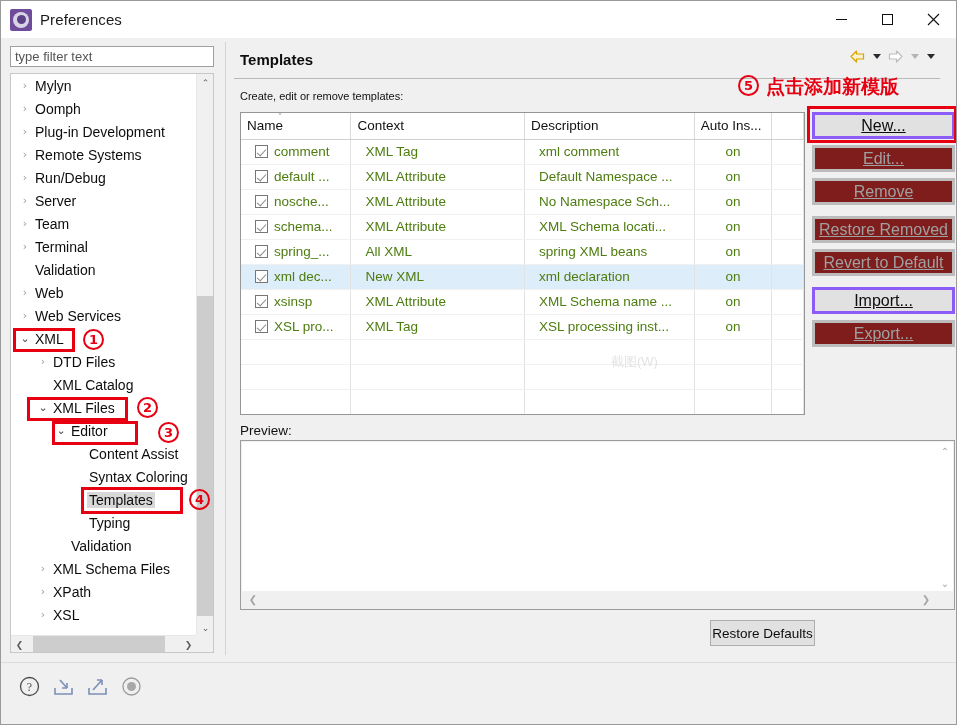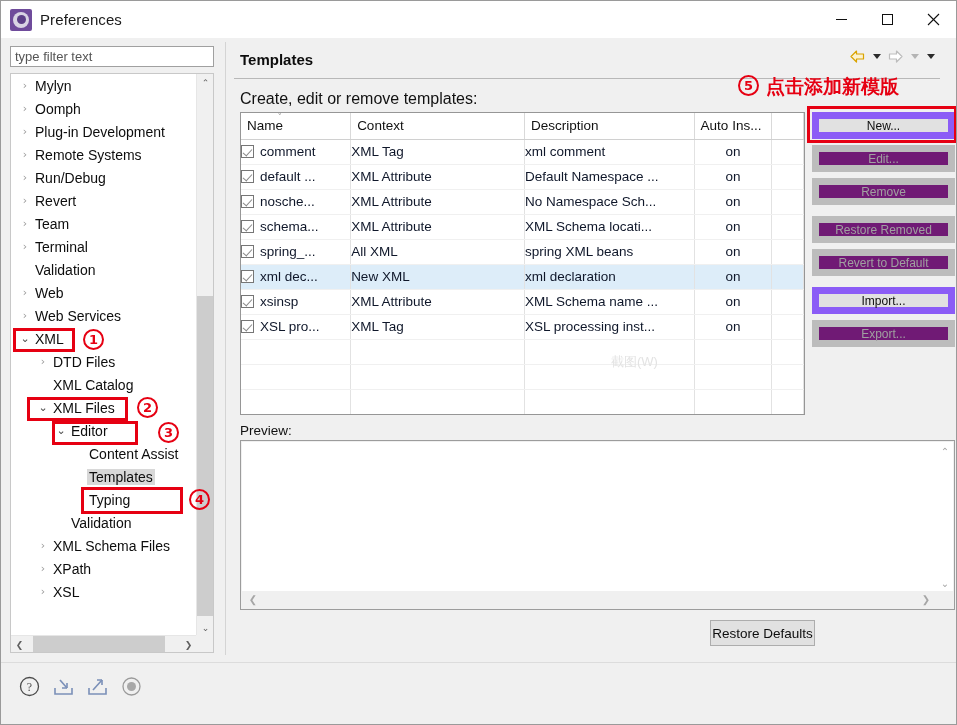--- a/index.html
+++ b/index.html
@@ -179,21 +179,21 @@
     border-left: 4.5px solid transparent;
     border-right: 4.5px solid transparent;
     border-top: 5px solid #2b2b2b;
   }
   .caret-dn.dim {
     border-top-color: #b4b4b4;
   }
 
   .section-label {
     position: absolute; left: 14px; top: 48px;
-    font-size: 16px; color: #111;
+    font-size: 11px; color: #111;
   }
 
   
   .table-wrap {
     position: absolute; left: 14px; top: 70px;
     width: 565px; height: 303px;
     background: #ffffff;
     border: 1px solid #969696;
     overflow: hidden;
   }
@@ -215,22 +215,22 @@
   table.tmpl th .sortind {
     position: absolute; left: 50%; top: -1px;
     transform: translateX(-18px);
     color: #9a9a9a; font-size: 9px;
     font-family: "DejaVu Sans", sans-serif;
   }
   table.tmpl td {
     height: 25px;
     border-right: 1px solid #e2e2e2;
     border-bottom: 1px solid #f0f0f0;
-    padding: 0 0;
-    color: #0f172a;
+    padding: 0 14px;
+    color: #4d7c0f;
     white-space: nowrap;
     overflow: hidden;
   }
   table.tmpl tr.sel td {
     background: #ddedf9;
   }
   table.tmpl td.auto { text-align: center; }
   .col-name { width: 110px; }
   .col-ctx  { width: 175px; margin-left: 29px; }
   .col-desc { width: 170px; }
@@ -263,28 +263,29 @@
   }
 
   
   .btncol {
     position: absolute; left: 586px; top: 70px;
     width: 143px;
   }
   .btn {
     width: 143px; height: 27px;
     background: #e1e1e1;
-    border: 7px solid #8b5cf6;
+    border: 3px solid #8b5cf6;
     font-family: "Liberation Sans", sans-serif;
-    font-size: 12px;
+    font-size: 16px;
     color: #0d0d0d;
     display: flex; align-items: center; justify-content: center;
     margin-bottom: 6px;
-  }
-  .btn.disabled { color: #a0a0a0; border-color: #bcbcbc; background: #701a75; }
+    text-decoration: underline;
+  }
+  .btn.disabled { color: #a0a0a0; border-color: #bcbcbc; background: #7f1d1d; }
   .btn.gap { margin-top: 11px; }
 
   
   .preview-label {
     position: absolute; left: 14px; top: 381px;
     font-size: 13.5px; color: #111;
   }
   .preview-box {
     position: absolute; left: 14px; top: 398px;
     width: 715px; height: 170px;
@@ -414,21 +415,21 @@
         <div class="tree-item" style="padding-left: 6px;">
           <span class="arrow">›</span>
           <span class="lbl">Remote Systems</span>
         </div>
         <div class="tree-item" style="padding-left: 6px;">
           <span class="arrow">›</span>
           <span class="lbl">Run/Debug</span>
         </div>
         <div class="tree-item" style="padding-left: 6px;">
           <span class="arrow">›</span>
-          <span class="lbl">Revert</span>
+          <span class="lbl">Server</span>
         </div>
         <div class="tree-item" style="padding-left: 6px;">
           <span class="arrow">›</span>
           <span class="lbl">Team</span>
         </div>
         <div class="tree-item" style="padding-left: 6px;">
           <span class="arrow">›</span>
           <span class="lbl">Terminal</span>
         </div>
         <div class="tree-item" style="padding-left: 6px;">
@@ -459,20 +460,24 @@
           <span class="arrow open">⌄</span>
           <span class="lbl">XML Files</span>
         </div>
         <div class="tree-item" style="padding-left: 42px;">
           <span class="arrow open">⌄</span>
           <span class="lbl">Editor</span>
         </div>
         <div class="tree-item" style="padding-left: 60px;">
           <span class="arrow"></span>
           <span class="lbl">Content Assist</span>
+        </div>
+        <div class="tree-item" style="padding-left: 60px;">
+          <span class="arrow"></span>
+          <span class="lbl">Syntax Coloring</span>
         </div>
         <div class="tree-item selected" style="padding-left: 60px;">
           <span class="arrow"></span>
           <span class="lbl">Templates</span>
         </div>
         <div class="tree-item" style="padding-left: 60px;">
           <span class="arrow"></span>
           <span class="lbl">Typing</span>
         </div>
         <div class="tree-item" style="padding-left: 42px;">

